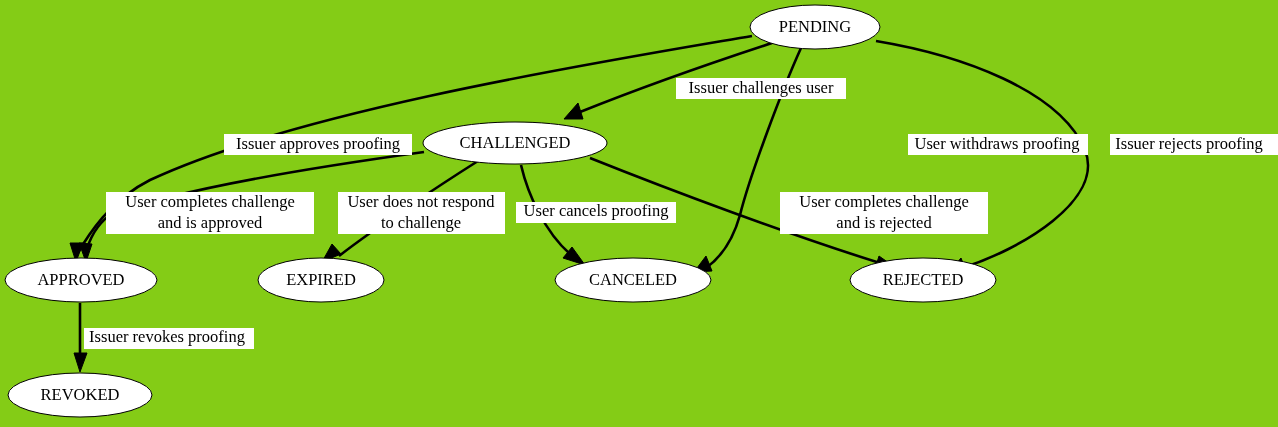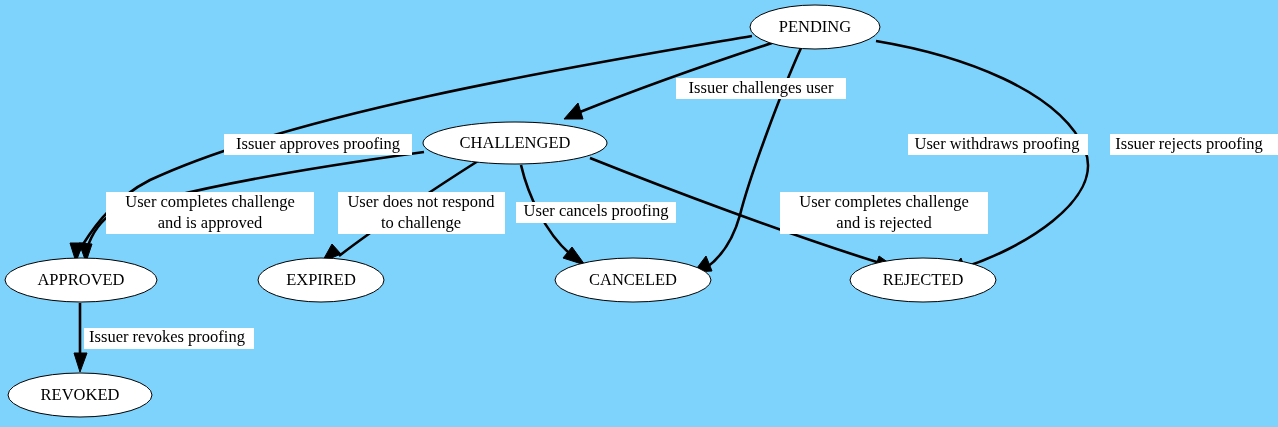--- a/index.html
+++ b/index.html
@@ -8,21 +8,21 @@
     padding: 0;
     background: #ffffff;
   }
   body {
     font-family: "Liberation Serif", "DejaVu Serif", serif;
   }
   #diagram-root {
     position: relative;
     width: 1278px;
     height: 427px;
-    background: #7dd3fc;
+    background: #84cc16;
     overflow: hidden;
   }
   svg#graph-canvas {
     position: absolute;
     top: 0;
     left: 0;
     width: 1278px;
     height: 427px;
     display: block;
   }

